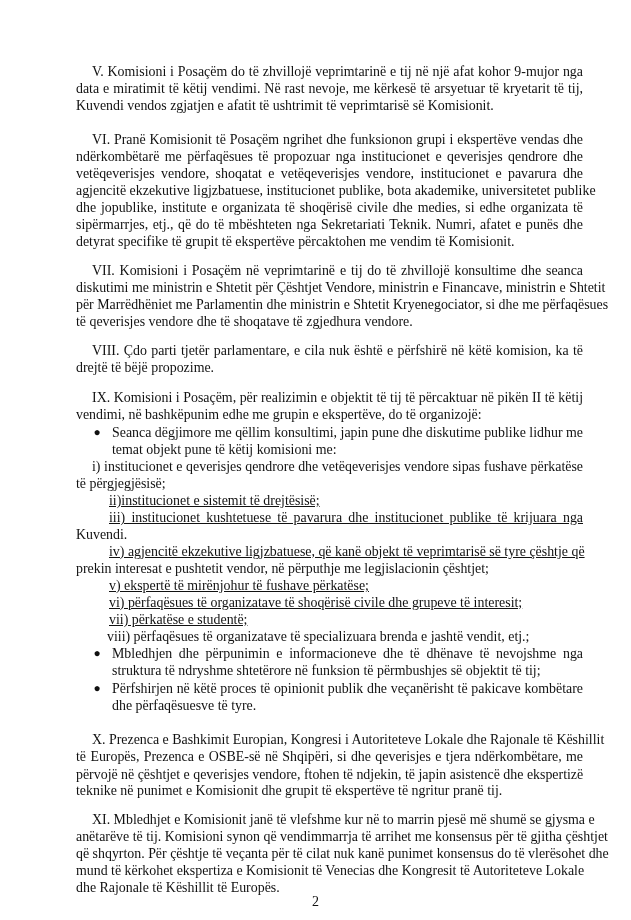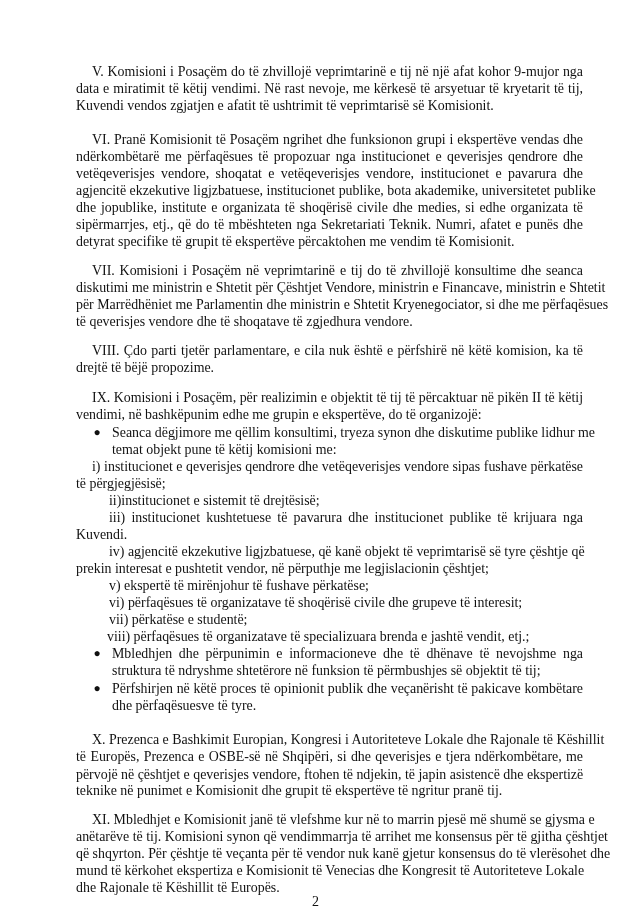--- a/index.html
+++ b/index.html
@@ -9,21 +9,21 @@
     background: #ffffff; color: #111111;
     font-family: "Liberation Serif", "DejaVu Serif", serif;
     font-size: 13.9px;
   }
   .line {
     position: absolute; left: 76px; width: 507px;
     height: 17px; line-height: 17px; white-space: nowrap;
   }
   .j { text-align: justify; text-align-last: justify; }
   .ind1 { left: 92px; width: 491px; }
-  .ind2 { left: 109px; width: 474px; }
+  .ind2 { left: 109px; width: 474px; text-decoration: underline; }
   .ind2b { left: 107px; width: 476px; }
   .bul-text { left: 112px; width: 471px; }
   .bullet {
     position: absolute; left: 93px; width: 8px; height: 17px; line-height: 17px;
     font-size: 12px; text-align: center;
   }
   .pagenum {
     position: absolute; left: 0; width: 631px; top: 893px;
     text-align: center; line-height: 17px; font-size: 14px;
   }
@@ -60,21 +60,21 @@
     <div class="line j ind1" style="top:342px">VIII.   Çdo parti tjetër parlamentare, e cila nuk është e përfshirë në këtë komision, ka të</div>
     <div class="line" style="top:359px">drejtë të bëjë propozime.</div>
   </div>
 
   <div>
     <div class="line j ind1" style="top:389px">IX. Komisioni i Posaçëm, për realizimin e objektit të tij të përcaktuar në pikën II të këtij</div>
     <div class="line" style="top:406px">vendimi, në bashkëpunim edhe me grupin e ekspertëve, do të organizojë:</div>
 
     <div>
       <span class="bullet" style="top:424px">●</span>
-      <div class="line j bul-text" style="top:424px">Seanca dëgjimore me qëllim konsultimi, tryeza synon dhe diskutime publike lidhur me</div>
+      <div class="line j bul-text" style="top:424px">Seanca dëgjimore me qëllim konsultimi, japin pune dhe diskutime publike lidhur me</div>
       <div class="line bul-text" style="top:441px">temat objekt pune të këtij komisioni me:</div>
     </div>
 
     <div>
       <div class="line j ind1" style="top:458px">i) institucionet e qeverisjes qendrore dhe vetëqeverisjes vendore sipas fushave përkatëse</div>
       <div class="line" style="top:475px">të përgjegjësisë;</div>
     </div>
     <div class="line ind2" style="top:492px">ii)institucionet e sistemit të drejtësisë;</div>
     <div>
       <div class="line j ind2" style="top:509px">iii)    institucionet kushtetuese të pavarura dhe institucionet publike të krijuara nga</div>
@@ -105,19 +105,19 @@
   <div>
     <div class="line j ind1" style="top:731px">X. Prezenca e Bashkimit Europian, Kongresi i Autoriteteve Lokale dhe Rajonale të Këshillit</div>
     <div class="line j" style="top:748px">të Europës, Prezenca e OSBE-së në Shqipëri, si dhe qeverisjes e tjera ndërkombëtare, me</div>
     <div class="line j" style="top:766px">përvojë në çështjet e qeverisjes vendore, ftohen të ndjekin, të japin asistencë dhe ekspertizë</div>
     <div class="line" style="top:782px">teknike në punimet e Komisionit dhe grupit të ekspertëve të ngritur pranë tij.</div>
   </div>
 
   <div>
     <div class="line j ind1" style="top:811px">XI. Mbledhjet e Komisionit janë të vlefshme kur në to marrin pjesë më shumë se gjysma e</div>
     <div class="line j" style="top:828px">anëtarëve të tij. Komisioni synon që vendimmarrja të arrihet me konsensus për të gjitha çështjet</div>
-    <div class="line j" style="top:845px">që shqyrton. Për çështje të veçanta për të vendor nuk kanë gjetur konsensus do të vlerësohet dhe</div>
+    <div class="line j" style="top:845px">që shqyrton. Për çështje të veçanta për të cilat nuk kanë punimet konsensus do të vlerësohet dhe</div>
     <div class="line j" style="top:862px">mund të kërkohet ekspertiza e Komisionit të Venecias dhe Kongresit të Autoriteteve Lokale</div>
     <div class="line" style="top:879px">dhe Rajonale të Këshillit të Europës.</div>
   </div>
 
   <div class="pagenum">2</div>
 </div>
 
 </body></html>

